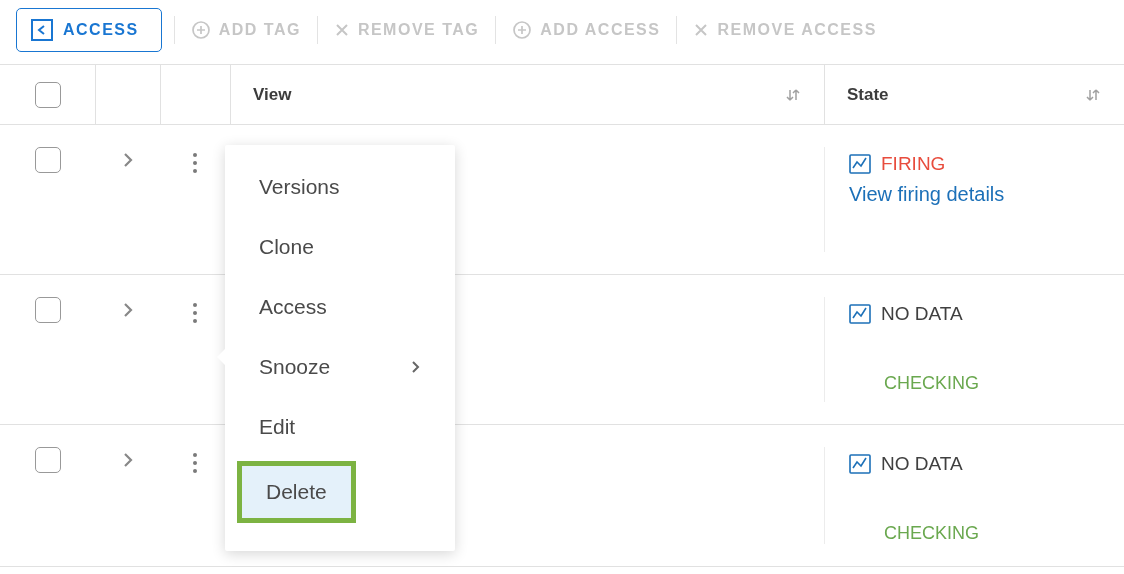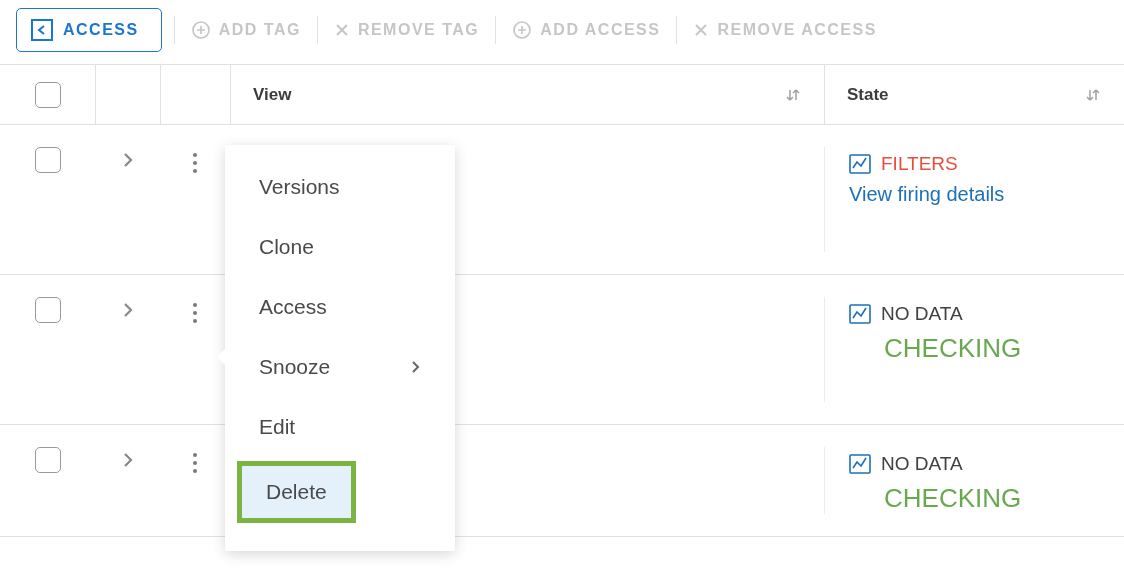--- a/index.html
+++ b/index.html
@@ -91,21 +91,21 @@
     .cell.cb { justify-content: center; }
     .cell.expand { justify-content: center; padding-top: 4px; }
     .cell.dots { justify-content: center; padding-top: 6px; }
     .cell.name { flex-direction: column; padding-left: 22px; gap: 8px; padding-top: 2px; border-left: 1px solid transparent; }
     .cell.state { flex-direction: column; padding-left: 24px; gap: 8px; padding-top: 6px; border-left: 1px solid #ececec; }
     .name-link { color: #1c70b8; font-size: 21px; text-decoration: none; }
     .name-sub { color: #888; font-size: 20px; }
     .state-line { display: flex; align-items: center; gap: 10px; font-size: 19px; font-weight: 500; }
     .state-firing { color: #e84c3d; }
     .state-nodata { color: #404040; justify-content: flex-end; }
-    .state-checking { color: #6aa84f; font-size: 26px; padding-left: 35px; }
+    .state-checking { color: #6aa84f; font-size: 18px; padding-left: 35px; margin-top: 40px; }
     .view-link { color: #1c70b8; font-size: 20px; }
     .dots-ic { display: flex; flex-direction: column; gap: 4px; }
     .dots-ic span { width: 4px; height: 4px; border-radius: 50%; background: #7a7a7a; }
     .menu {
       position: absolute;
       top: 145px;
       left: 225px;
       width: 230px;
       background: #fff;
       box-shadow: 0 3px 14px rgba(0,0,0,0.16);
@@ -229,21 +229,21 @@
     <div class="cell name">
       <a class="name-link"></a>
       <span class="name-sub">93</span>
     </div>
     <div class="cell state">
       <div class="state-line state-firing">
         <svg width="22" height="20" viewBox="0 0 22 20">
             <rect x="1" y="1" width="20" height="18" rx="1" fill="none" stroke="#1c70b8" stroke-width="1.6"></rect>
             <path d="M4 14l4-6 4 4 5-8" fill="none" stroke="#1c70b8" stroke-width="1.6"></path>
           </svg>
-        <span>FILTERS</span>
+        <span>FIRING</span>
       </div>
       <a class="view-link">View firing details</a>
     </div>
   </div>
 
   <div class="trow">
     <div class="cell cb">
         <div class="checkbox"></div>
       </div>
     <div class="cell expand">

